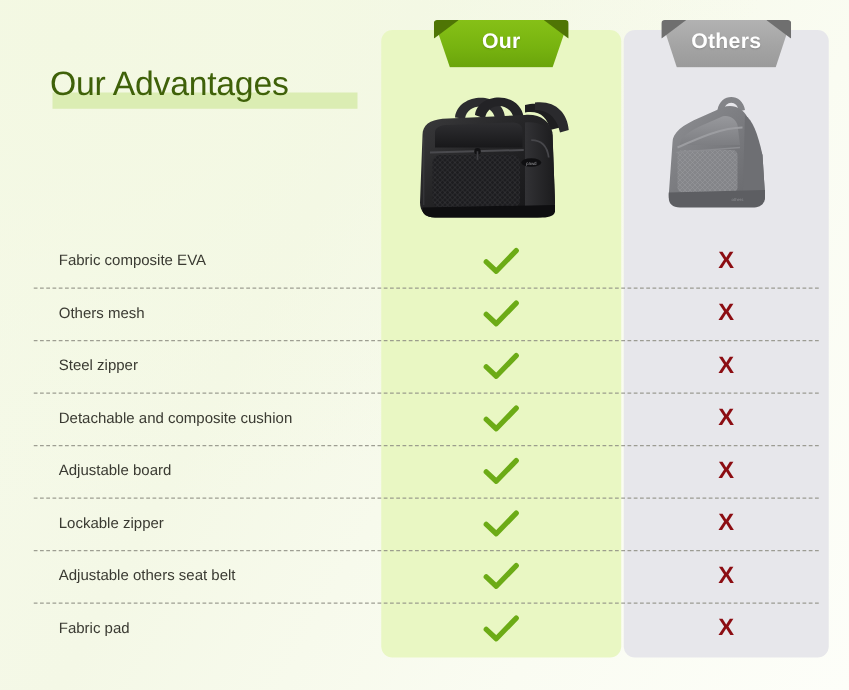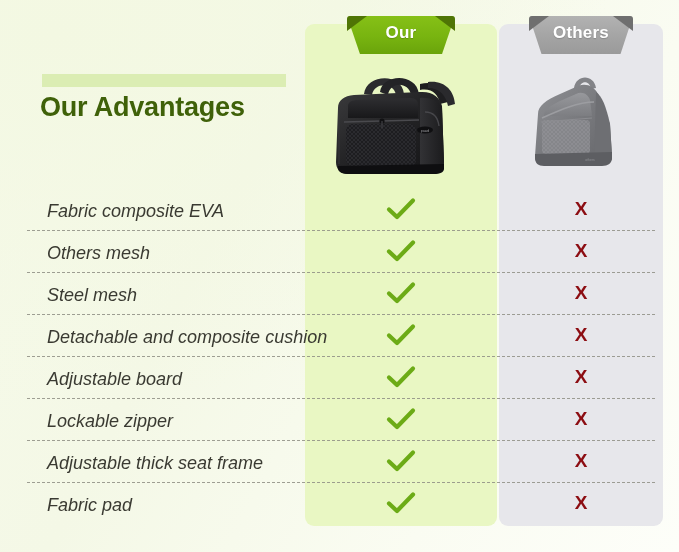--- a/index.html
+++ b/index.html
@@ -124,25 +124,24 @@
     left: 2px;
     top: 22px;
     width: 244px;
     height: 13px;
     background: #d9ecb0;
     opacity: 0.95;
   }
   .title-text {
     position: relative;
     font-size: 27px;
-    font-weight: bold;
+    font-weight: normal;
     color: #3f6109;
     letter-spacing: -0.2px;
     white-space: nowrap;
-    margin-top: 40px;
   }
 
   
   .product {
     position: absolute;
     z-index: 5;
   }
   .product-our   { left: 324px; top: 50px; width: 156px; height: 132px; }
   .product-other { left: 516px; top: 52px; width: 132px; height: 130px; }
 
@@ -154,24 +153,23 @@
     z-index: 5;
   }
   .row {
     position: relative;
     height: 42px;
   }
   .row-label {
     position: absolute;
     left: 47px;
     top: 12px;
-    font-size: 18px;
+    font-size: 12px;
     color: #3a3a32;
     white-space: nowrap;
-    font-style: italic;
   }
   .cell-our {
     position: absolute;
     left: 305px;
     width: 192px;
     top: 0;
     height: 42px;
   }
   .cell-other {
     position: absolute;
@@ -339,21 +337,21 @@
           <path d="M3 12.5 L11 20 L27 3.5" fill="none" stroke="#6cab16" stroke-width="4.2" stroke-linecap="round" stroke-linejoin="round"></path>
         </svg>
       </div>
     </div>
     <div class="cell-other">
       <div class="mark-x">X</div>
     </div>
     <div class="divider"></div>
   </div>
       <div class="row">
-    <div class="row-label">Steel mesh</div>
+    <div class="row-label">Steel zipper</div>
     <div class="cell-our">
       <div class="mark-check">
         <svg width="30" height="24" viewBox="0 0 30 24">
           <path d="M3 12.5 L11 20 L27 3.5" fill="none" stroke="#6cab16" stroke-width="4.2" stroke-linecap="round" stroke-linejoin="round"></path>
         </svg>
       </div>
     </div>
     <div class="cell-other">
       <div class="mark-x">X</div>
     </div>
@@ -395,21 +393,21 @@
           <path d="M3 12.5 L11 20 L27 3.5" fill="none" stroke="#6cab16" stroke-width="4.2" stroke-linecap="round" stroke-linejoin="round"></path>
         </svg>
       </div>
     </div>
     <div class="cell-other">
       <div class="mark-x">X</div>
     </div>
     <div class="divider"></div>
   </div>
       <div class="row">
-    <div class="row-label">Adjustable thick seat frame</div>
+    <div class="row-label">Adjustable others seat belt</div>
     <div class="cell-our">
       <div class="mark-check">
         <svg width="30" height="24" viewBox="0 0 30 24">
           <path d="M3 12.5 L11 20 L27 3.5" fill="none" stroke="#6cab16" stroke-width="4.2" stroke-linecap="round" stroke-linejoin="round"></path>
         </svg>
       </div>
     </div>
     <div class="cell-other">
       <div class="mark-x">X</div>
     </div>

